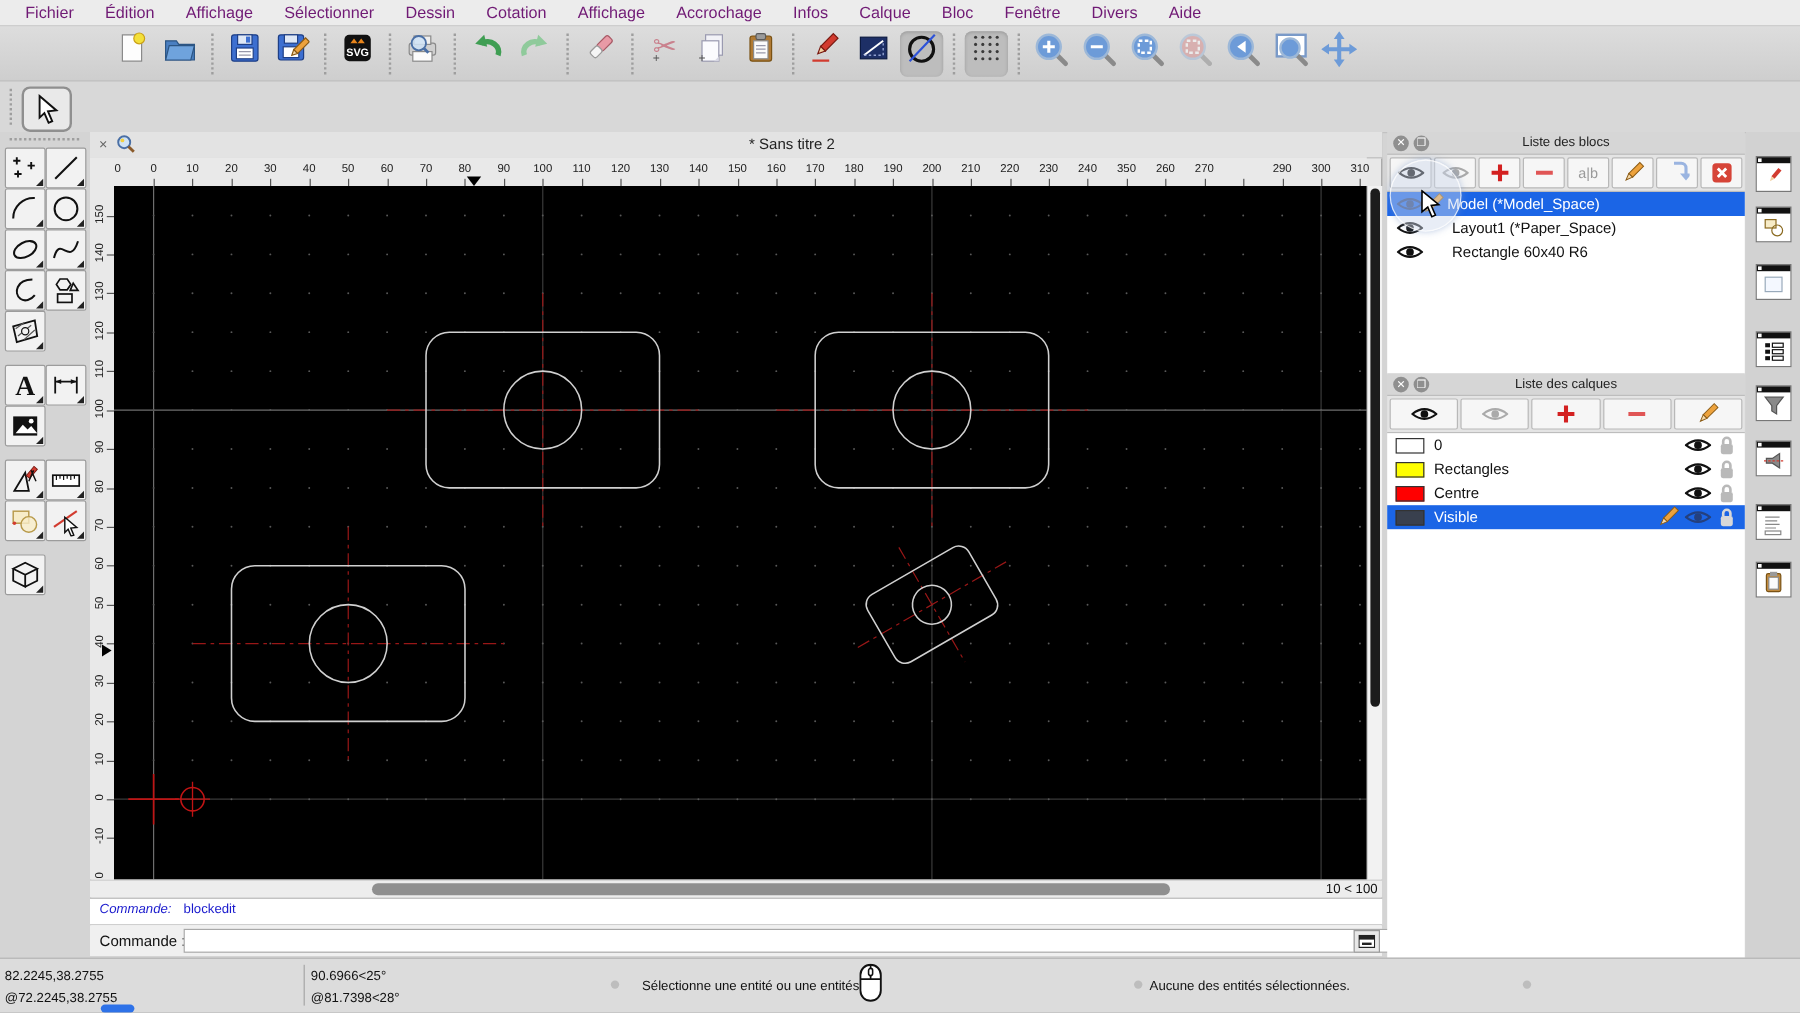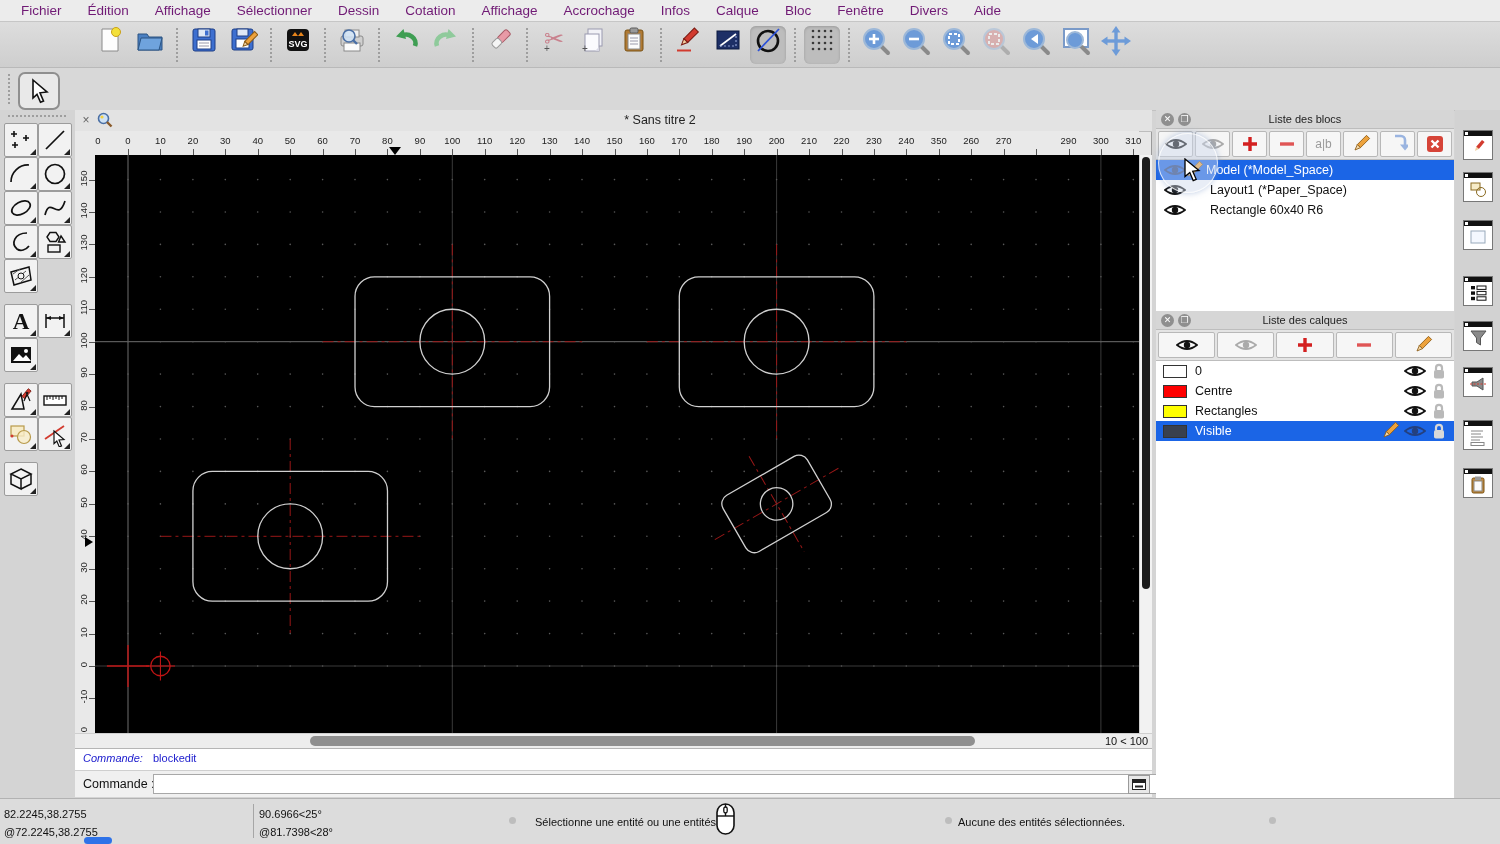--- a/index.html
+++ b/index.html
@@ -1383,38 +1383,38 @@
             </svg>
           </div>
           <div style="width:14px;margin-right:8px;">
             <svg width="14" height="18" viewBox="0 0 14 18">
               <rect x="2" y="8" width="10" height="8.5" rx="1.8" fill="#b9b9b9"></rect>
               <path d="M4 8 v-2.2 a3 3 0 0 1 6 0 V8" fill="none" stroke="#b9b9b9" stroke-width="2.2"></path>
             </svg>
           </div>
         </div>
         <div class="prow">
-          <div style="width:22px;height:11px;margin:0 8px 0 7px;background:#ff0000;border:1px solid #333;"></div>
-          <div style="flex:1;">Centre</div>
+          <div style="width:22px;height:11px;margin:0 8px 0 7px;background:#ffff00;border:1px solid #333;"></div>
+          <div style="flex:1;">Rectangles</div>
           <div style="width:22px;margin-right:6px;">
             <svg width="22" height="16" viewBox="0 0 22 16">
               <path d="M1 8 Q11 0 21 8 Q11 16 1 8 Z" fill="none" stroke="#111" stroke-width="1.8"></path>
               <circle cx="11" cy="8" r="3.2" fill="#111"></circle>
             </svg>
           </div>
           <div style="width:14px;margin-right:8px;">
             <svg width="14" height="18" viewBox="0 0 14 18">
               <rect x="2" y="8" width="10" height="8.5" rx="1.8" fill="#b9b9b9"></rect>
               <path d="M4 8 v-2.2 a3 3 0 0 1 6 0 V8" fill="none" stroke="#b9b9b9" stroke-width="2.2"></path>
             </svg>
           </div>
         </div>
         <div class="prow">
-          <div style="width:22px;height:11px;margin:0 8px 0 7px;background:#ffff00;border:1px solid #333;"></div>
-          <div style="flex:1;">Rectangles</div>
+          <div style="width:22px;height:11px;margin:0 8px 0 7px;background:#ff0000;border:1px solid #333;"></div>
+          <div style="flex:1;">Centre</div>
           <div style="width:22px;margin-right:6px;">
             <svg width="22" height="16" viewBox="0 0 22 16">
               <path d="M1 8 Q11 0 21 8 Q11 16 1 8 Z" fill="none" stroke="#111" stroke-width="1.8"></path>
               <circle cx="11" cy="8" r="3.2" fill="#111"></circle>
             </svg>
           </div>
           <div style="width:14px;margin-right:8px;">
             <svg width="14" height="18" viewBox="0 0 14 18">
               <rect x="2" y="8" width="10" height="8.5" rx="1.8" fill="#b9b9b9"></rect>
               <path d="M4 8 v-2.2 a3 3 0 0 1 6 0 V8" fill="none" stroke="#b9b9b9" stroke-width="2.2"></path>

